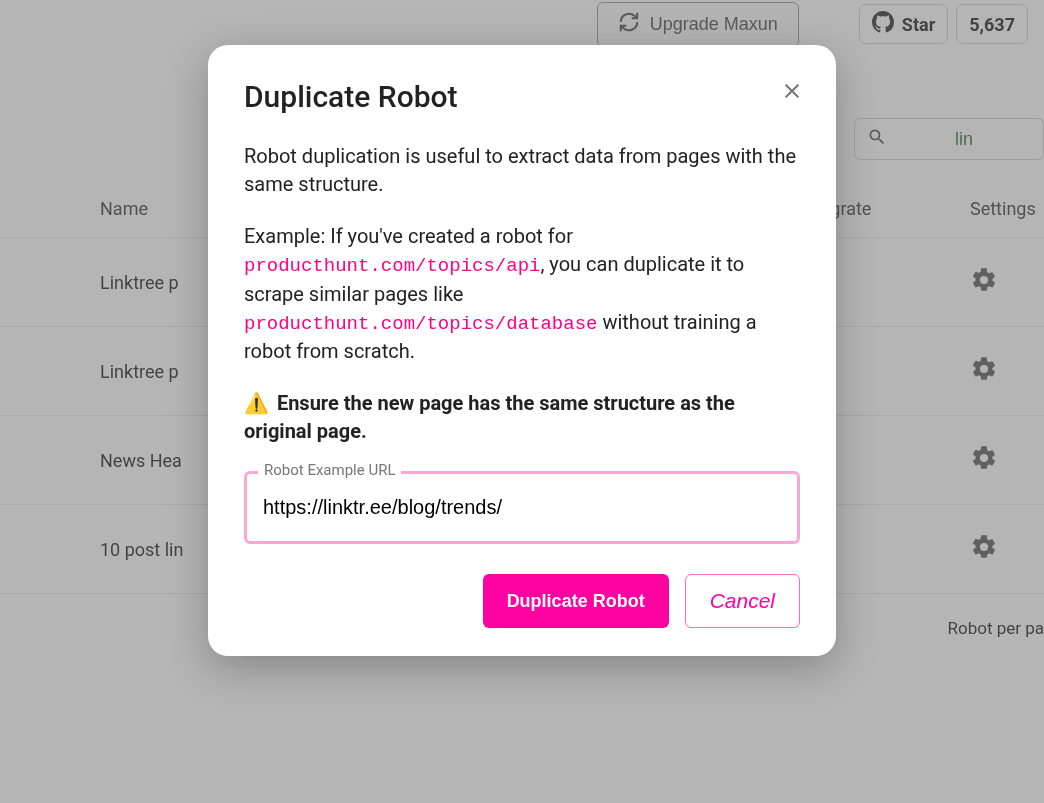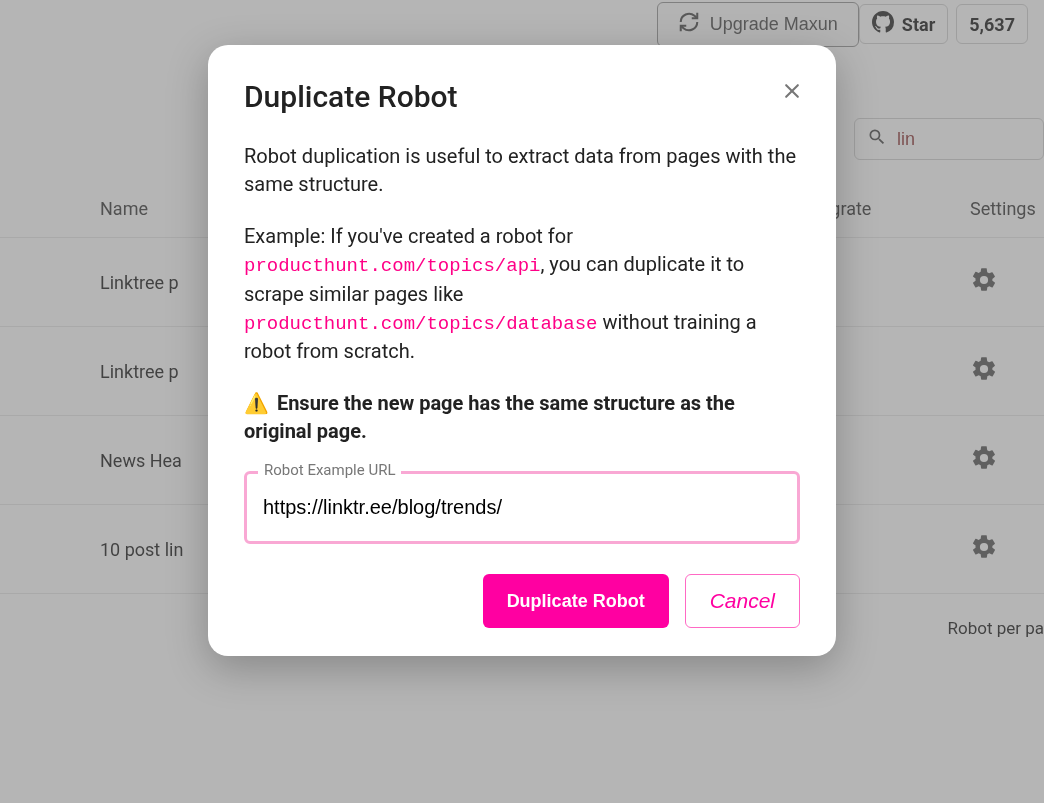--- a/index.html
+++ b/index.html
@@ -14,20 +14,21 @@
   height: 803px;
   overflow: hidden;
   position: relative;
 }
 .top-bar {
   height: 48px;
   display: flex;
   justify-content: flex-end;
   align-items: center;
   padding: 0 16px;
+  gap: 60px;
 }
 .upgrade-btn {
   display: inline-flex;
   align-items: center;
   gap: 10px;
   border: 1px solid #888;
   border-radius: 6px;
   padding: 8px 20px;
   font-size: 18px;
   color: #333;
@@ -68,21 +69,22 @@
   padding: 8px 12px;
   width: 190px;
   margin-right: 0px;
 }
 .search-wrap svg { width:20px; height:20px; fill:#333; margin-right:10px; flex-shrink:0; }
 .search-wrap input {
   border: none;
   outline: none;
   font-size: 18px;
   width: 100%;
-  color: #7f1d1d;
+  color: #14532d;
+  text-align: center;
 }
 .table-header {
   display: flex;
   padding: 18px 0 18px 100px;
   font-size: 18px;
   color: #222;
 }
 .col-name { flex: 0 0 700px; }
 .col-integrate { flex: 0 0 170px; }
 .col-settings { flex: 1; }

